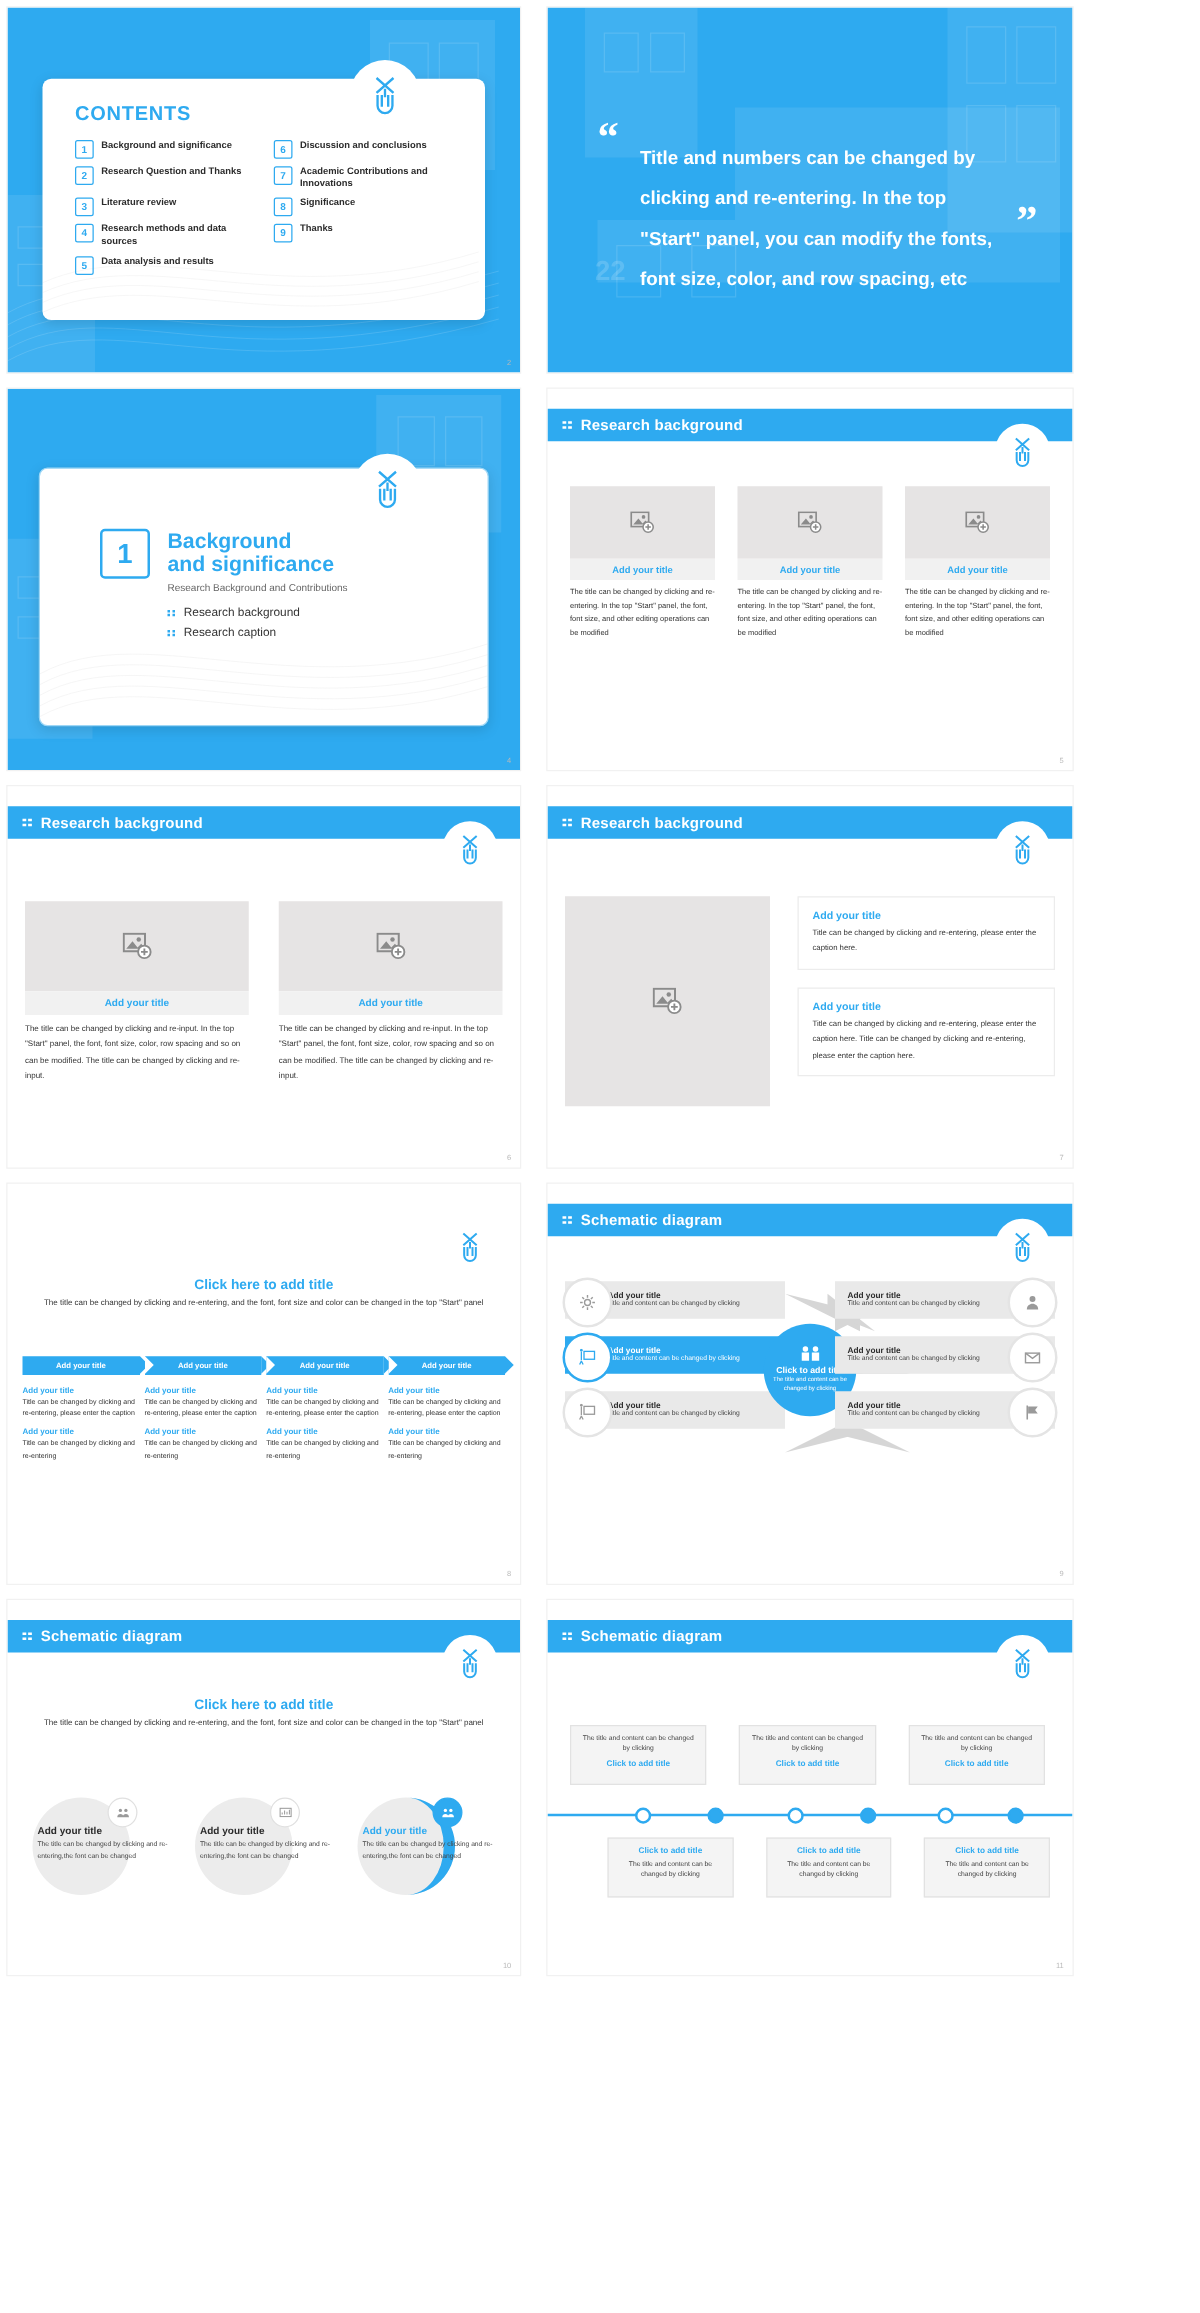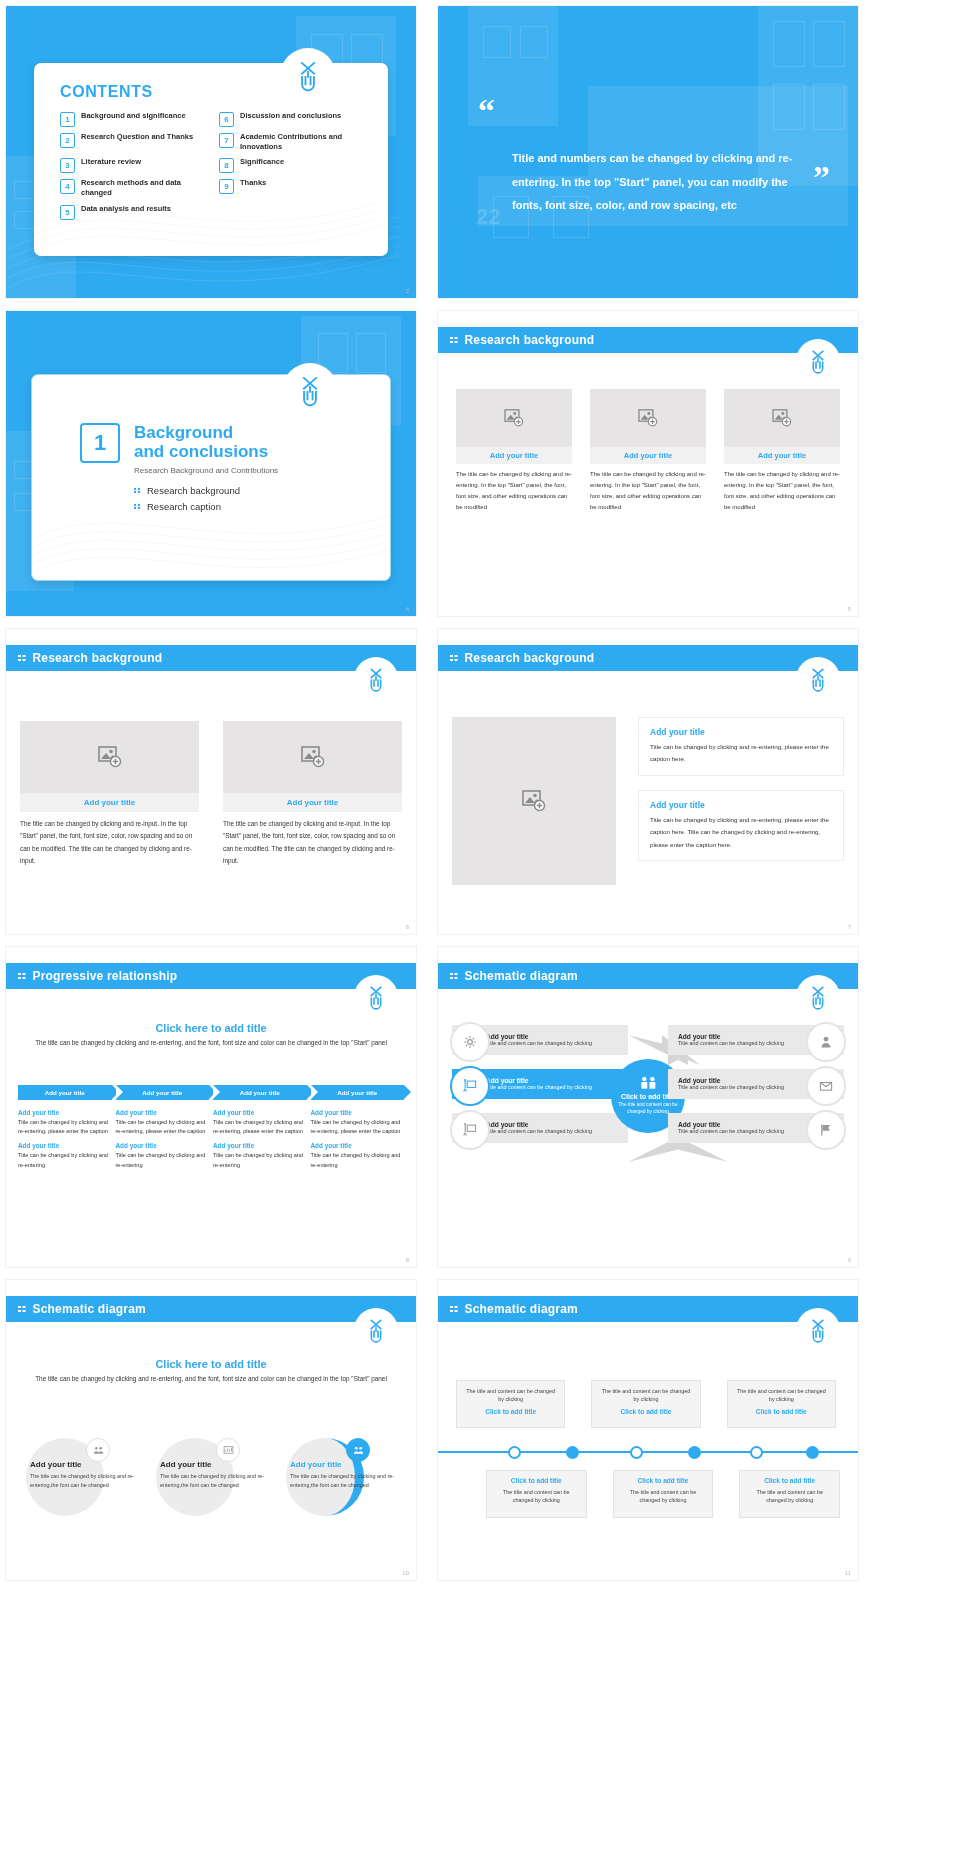--- a/index.html
+++ b/index.html
@@ -27,21 +27,21 @@
   .toc-item{display:flex;align-items:flex-start;gap:6px;}
   .toc-num{width:13px;height:13px;min-width:13px;border:1px solid #2eaaf0;border-radius:2px;color:#2eaaf0;
            font-size:8px;font-weight:bold;display:flex;align-items:center;justify-content:center;margin-top:1px;}
   .toc-txt{font-size:7.5px;font-weight:bold;color:#2b2b2b;line-height:1.35;}
 
   
   .wave{position:absolute;left:0;right:0;bottom:0;height:46%;opacity:.5;}
 
   
   .quote-mark{color:#fff;font-size:34px;font-weight:bold;line-height:.7;font-family:"Liberation Serif",serif;}
-  .quote-txt{color:#fff;font-size:11px;font-weight:bold;line-height:2.15;margin-top:36px;}
+  .quote-txt{color:#fff;font-size:15px;font-weight:bold;line-height:2.15;}
 
   
   .sec-num{width:36px;height:36px;border:2px solid #2eaaf0;border-radius:4px;color:#2eaaf0;font-size:22px;
            font-weight:bold;display:flex;align-items:center;justify-content:center;}
   .sec-title{font-size:17px;font-weight:bold;color:#2eaaf0;line-height:1.12;}
   .sec-sub{font-size:8px;color:#666;margin-top:5px;}
   .sec-li{font-size:9.5px;color:#333;margin-top:5px;display:flex;align-items:center;gap:6px;}
   .dots{display:inline-block;width:7px;}
   .dots i{display:block;width:2px;height:2px;background:#2eaaf0;margin:1px 0;box-shadow:4px 0 0 #2eaaf0;}
 
@@ -162,21 +162,21 @@
           <div class="toc-item">
               <span class="toc-num">3</span>
               <span class="toc-txt">Literature review</span>
             </div>
           <div class="toc-item">
               <span class="toc-num">8</span>
               <span class="toc-txt">Significance</span>
             </div>
           <div class="toc-item">
               <span class="toc-num">4</span>
-              <span class="toc-txt">Research methods and data changed</span>
+              <span class="toc-txt">Research methods and data sources</span>
             </div>
           <div class="toc-item">
               <span class="toc-num">9</span>
               <span class="toc-txt">Thanks</span>
             </div>
           <div class="toc-item">
               <span class="toc-num">5</span>
               <span class="toc-txt">Data analysis and results</span>
             </div>
         </div>
@@ -234,21 +234,21 @@
             <path d="M0,70 C80,26 200,100 358,40"></path>
           <path d="M0,78 C80,34 200,108 358,48"></path>
             <path d="M0,86 C80,42 200,116 358,56"></path>
           <path d="M0,94 C80,50 200,124 358,64"></path>
           </g>
       </svg>
       <div style="position:relative;padding:48px 0 0 48px;display:flex;gap:14px;align-items:flex-start;">
         <div class="sec-num">1</div>
         <div>
           <div class="sec-title">Background</div>
-          <div class="sec-title">and conclusions</div>
+          <div class="sec-title">and significance</div>
           <div class="sec-sub">Research Background and Contributions</div>
           <div style="margin-top:10px;">
             <div class="sec-li">
                 <span class="dots">
                   <i></i>
                   <i></i>
                 </span>
                 <span>Research background</span>
               </div>
             <div class="sec-li">
@@ -412,27 +412,20 @@
         <div style="border:1px solid #ececec;padding:9px 11px;margin-top:14px;">
           <div style="color:#2eaaf0;font-size:8.5px;font-weight:bold;">Add your title</div>
           <div style="font-size:6.2px;color:#333;line-height:2;margin-top:4px;">Title can be changed by clicking and re-entering, please enter the caption here. Title can be changed by clicking and re-entering, please enter the caption here.</div>
         </div>
       </div>
     </div>
     <div class="pnum">7</div>
   </div>
 
   <div class="slide">
-    <div class="hdr">
-      <span class="hdots">
-          <i></i>
-          <i></i>
-        </span>
-      <h2>Progressive relationship</h2>
-    </div>
     <div class="logo" style="right:18px;top:28px;width:44px;height:44px;">
       <svg viewBox="0 0 30 40" style="width:20px;height:27px;">
           <g fill="none" stroke="#2eaaf0" stroke-width="2.4">
         <path d="M7 4 L23 18 M23 4 L7 18"></path>
             <path d="M15 14 L15 22"></path>
         <path d="M8 20 L8 30 a7 7 0 0 0 14 0 L22 20"></path>
             <path d="M12 20 L12 31 M18 20 L18 31"></path>
           </g>
         </svg>
     </div>

